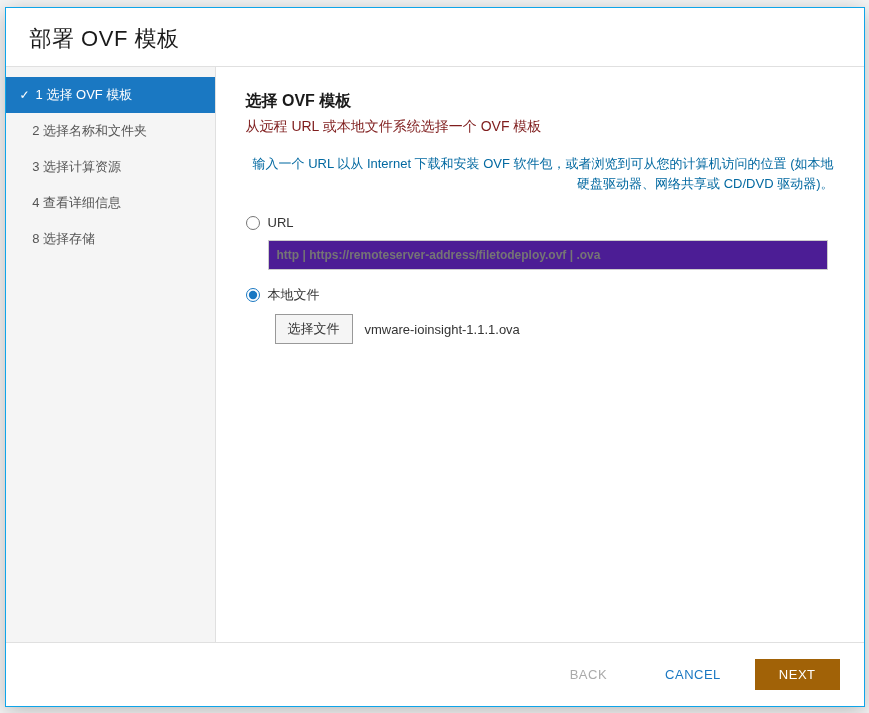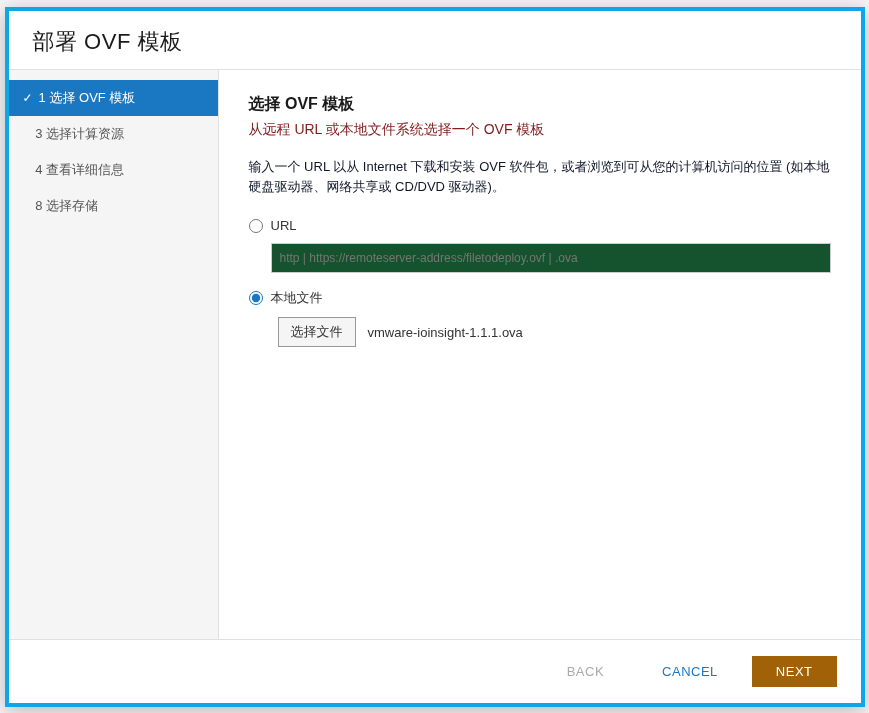--- a/index.html
+++ b/index.html
@@ -10,21 +10,21 @@
       height: 713px;
       overflow: hidden;
       display: flex;
       align-items: center;
       justify-content: center;
     }
     .dialog {
       width: 860px;
       height: 700px;
       background: #fff;
-      border: 4px solid #0ea5e9;
+      border: 1px solid #0ea5e9;
       box-shadow: 0 4px 20px rgba(0,0,0,0.25);
       display: flex;
       flex-direction: column;
     }
     .dialog-header {
       padding: 16px 24px 12px 24px;
       border-bottom: 1px solid #e0e0e0;
     }
     .dialog-title {
       font-size: 22px;
@@ -75,23 +75,24 @@
       color: #1a1a1a;
       margin-bottom: 6px;
     }
     .step-subtitle {
       font-size: 14px;
       color: #7f1d1d;
       margin-bottom: 18px;
     }
     .description {
       font-size: 13px;
-      color: #0f172a;
+      color: #0369a1;
       line-height: 1.6;
       margin-bottom: 20px;
+      text-align: right;
     }
     .radio-group {
       margin-bottom: 14px;
     }
     .radio-row {
       display: flex;
       align-items: center;
       margin-bottom: 10px;
     }
     .radio-row input[type="radio"] {
@@ -110,21 +111,22 @@
       margin-bottom: 16px;
     }
     .url-input {
       width: 560px;
       height: 30px;
       border: 1px solid #ccc;
       padding: 4px 8px;
       font-size: 12px;
       color: #999;
       outline: none;
-      background: #14532d;
+      background: #4c1d95;
+      font-weight: bold;
     }
     .local-file-row {
       display: flex;
       align-items: center;
       margin-left: 22px;
     }
     .choose-file-btn {
       padding: 5px 12px;
       border: 1px solid #999;
       background: #f5f5f5;
@@ -178,20 +180,24 @@
   <div class="dialog-header">
     <h1 class="dialog-title">部署 OVF 模板</h1>
   </div>
 
   <div class="dialog-body">
 
     <div class="sidebar">
       <div class="sidebar-item active">
         <span class="check-icon">✓</span>
         <span>1 选择 OVF 模板</span>
+      </div>
+      <div class="sidebar-item">
+        <span class="check-icon">&nbsp;&nbsp;</span>
+        <span>2 选择名称和文件夹</span>
       </div>
       <div class="sidebar-item">
         <span class="check-icon">&nbsp;&nbsp;</span>
         <span>3 选择计算资源</span>
       </div>
       <div class="sidebar-item">
         <span class="check-icon">&nbsp;&nbsp;</span>
         <span>4 查看详细信息</span>
       </div>
       <div class="sidebar-item">

